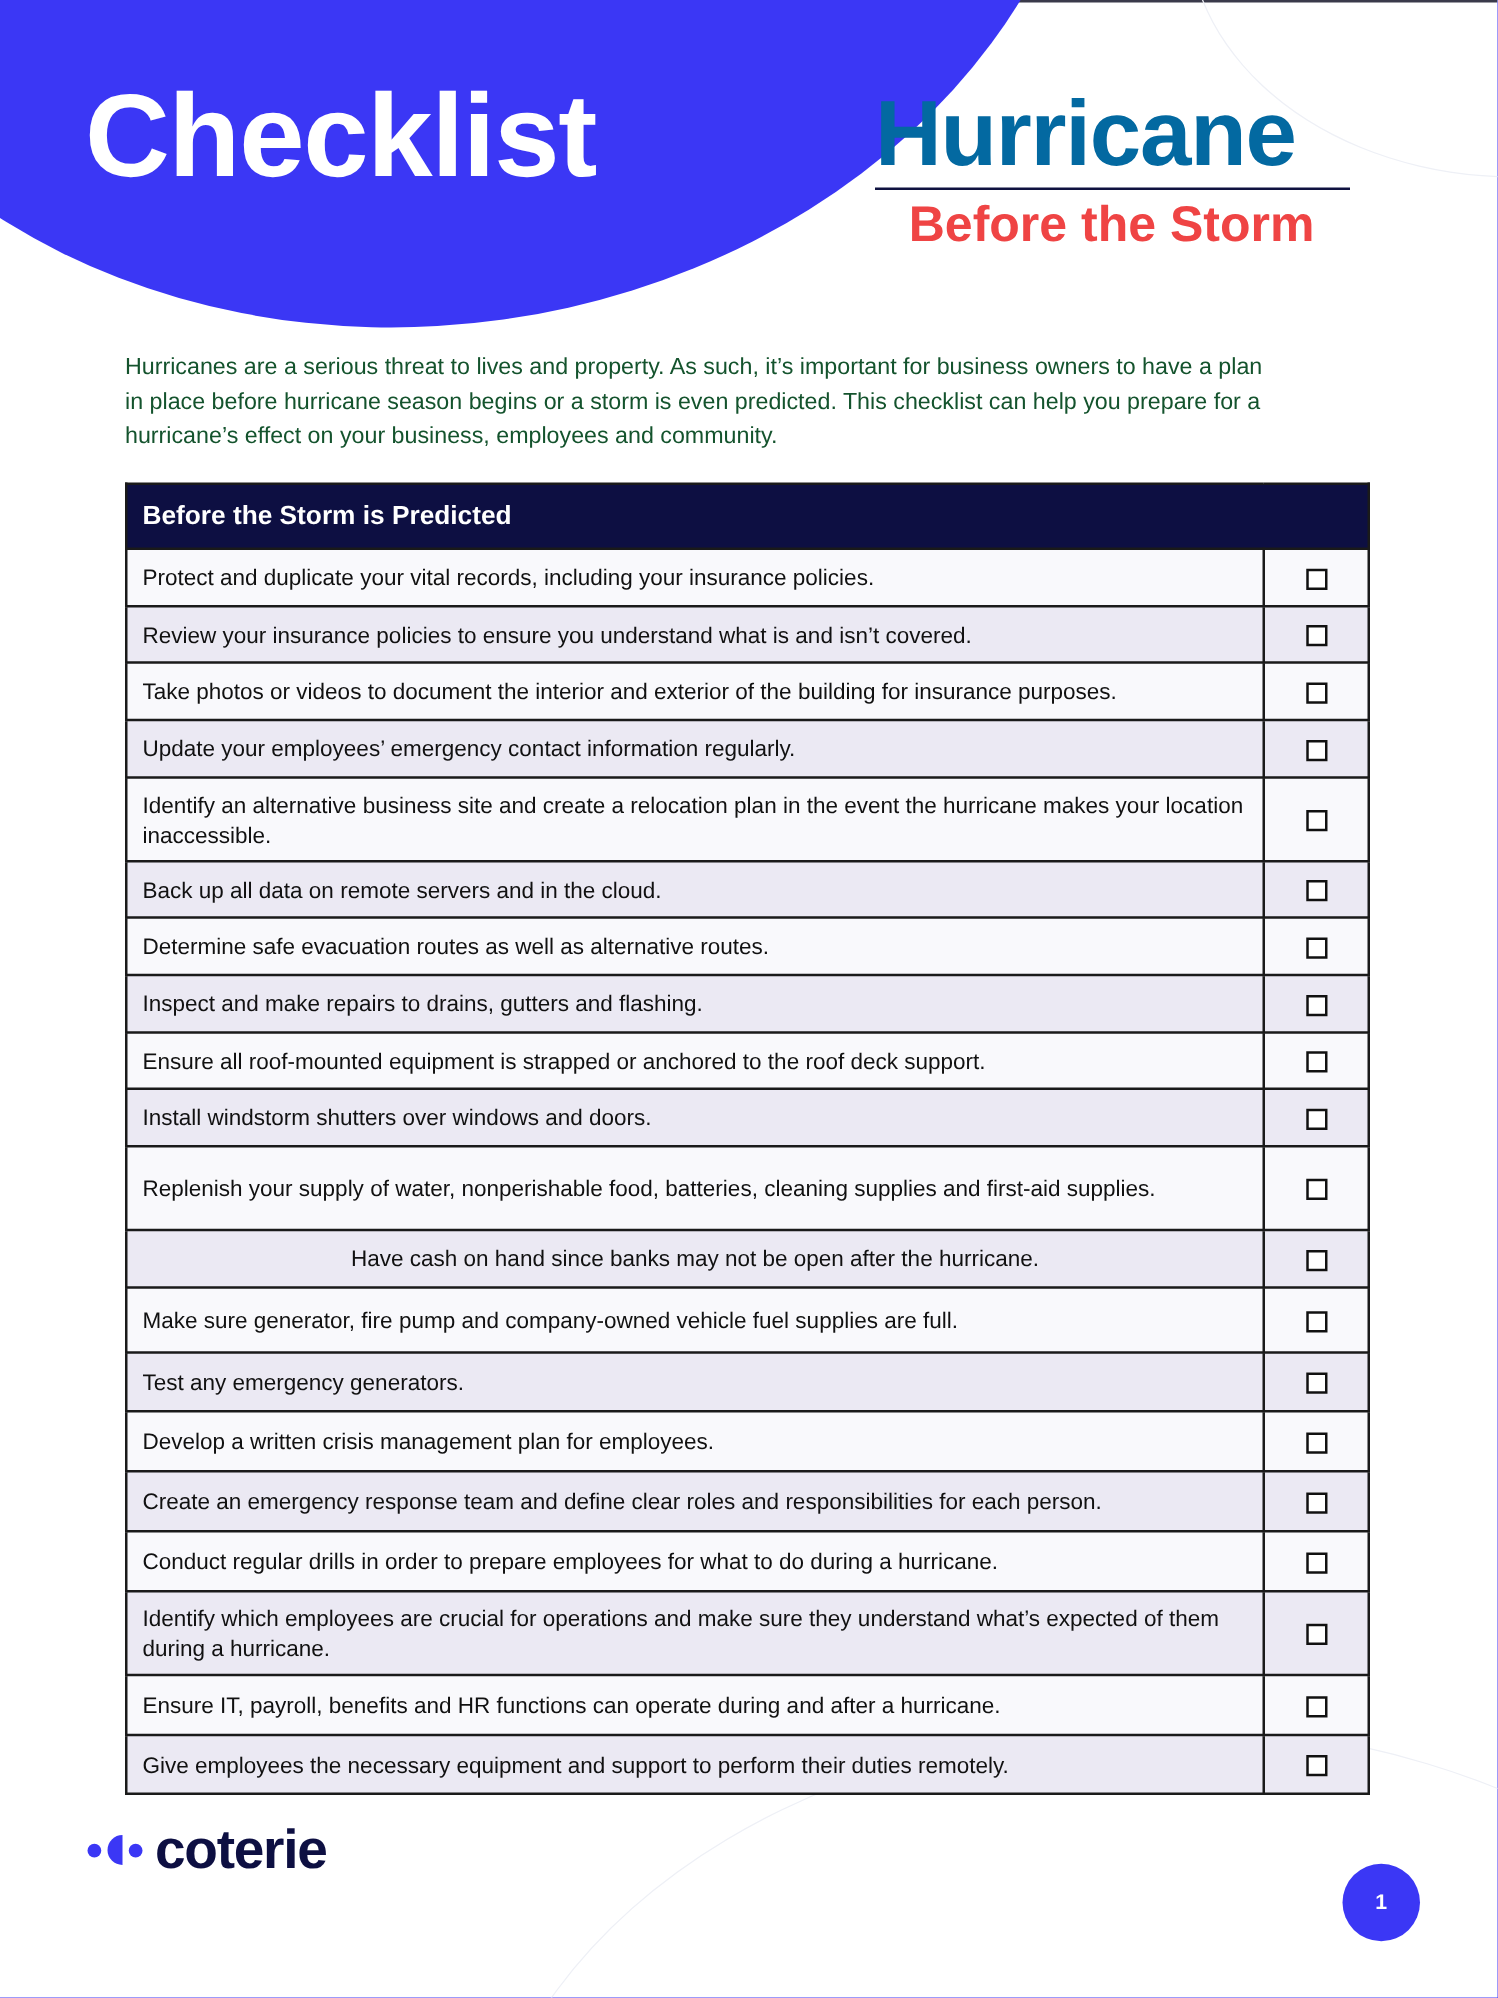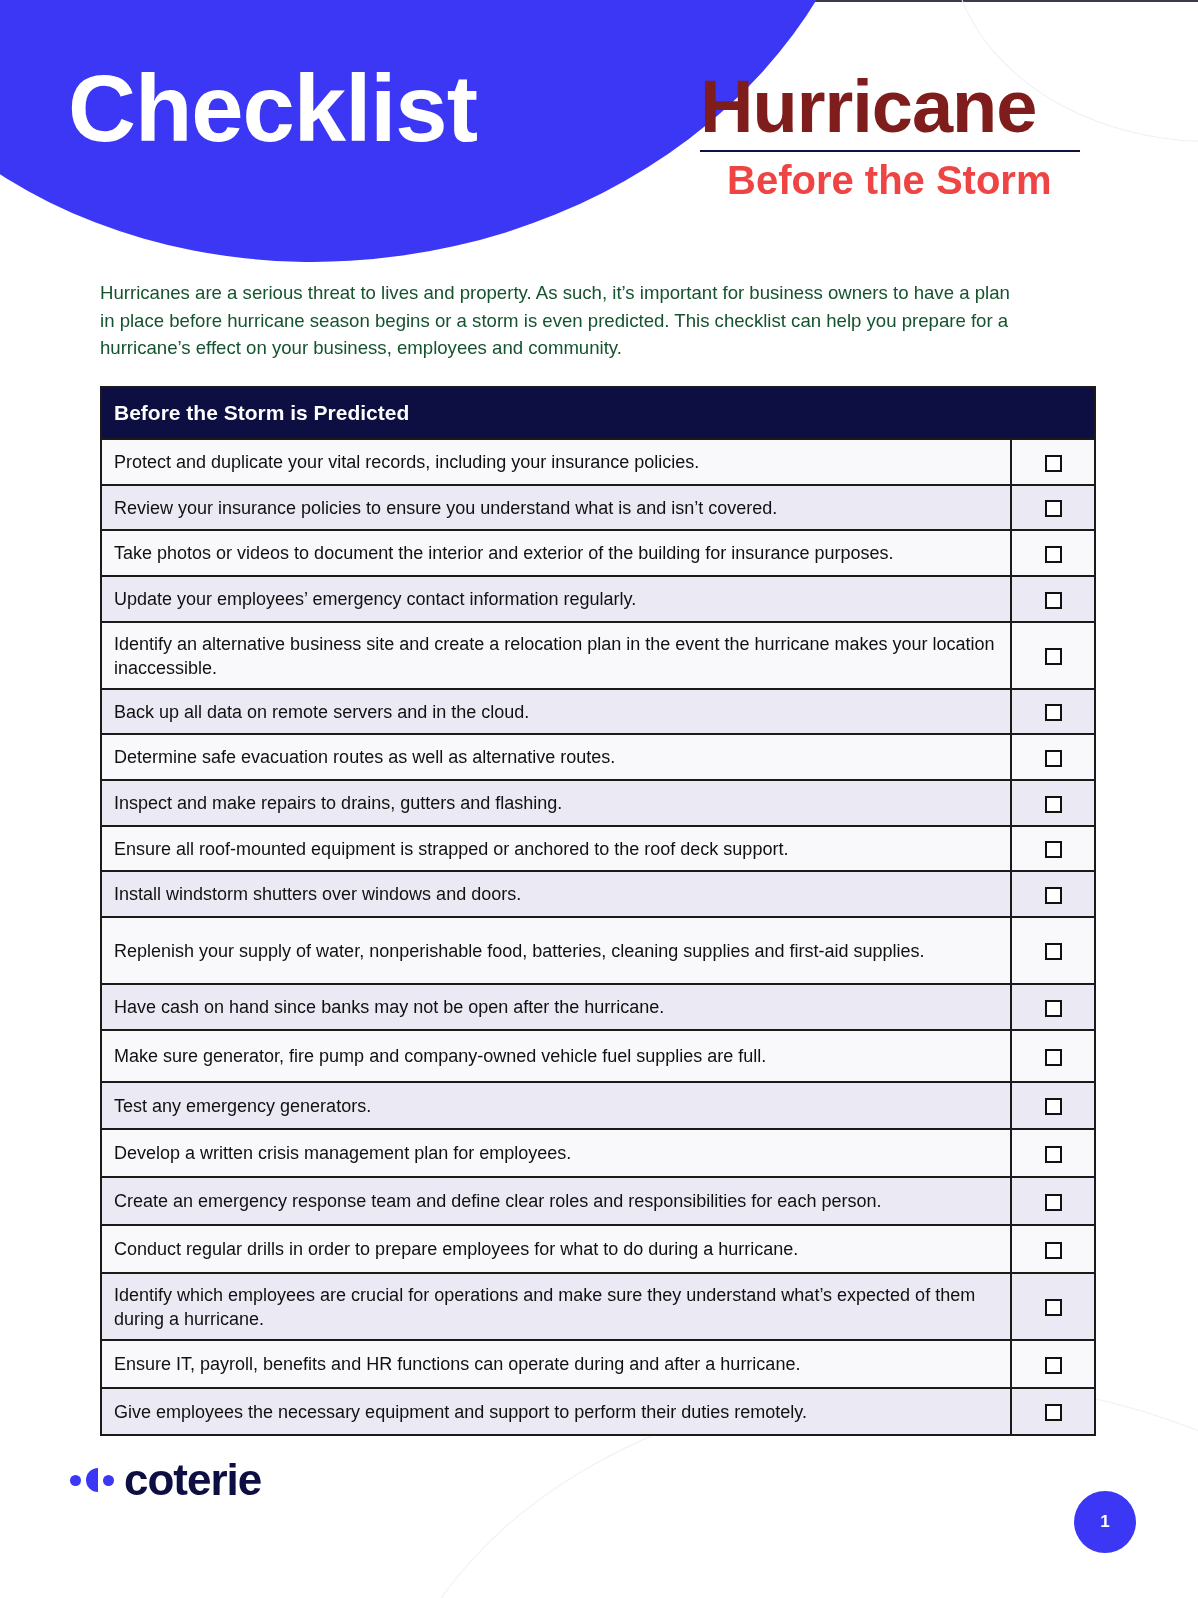--- a/index.html
+++ b/index.html
@@ -13,21 +13,21 @@
     position: absolute; left: -200px; top: -640px; width: 1080px; height: 900px;
     background: #3b37f5; border-radius: 50%;
     transform: rotate(-8deg);
   }
   .title-checklist {
     position: absolute; left: 68px; top: 62px; font-size: 94px; font-weight: 700;
     color: #ffffff; letter-spacing: -1px; line-height: 1;
   }
   .title-hurricane {
     position: absolute; left: 700px; top: 70px; width: 380px; font-size: 74px; font-weight: 700;
-    color: #7f1d1d; line-height: 1; letter-spacing: -1px;
+    color: #0369a1; line-height: 1; letter-spacing: -1px;
   }
   .title-rule { position: absolute; left: 700px; top: 150px; width: 380px; height: 2px; background: #0f1240; }
   .title-sub {
     position: absolute; left: 727px; top: 158px; font-size: 40px; font-weight: 700;
     color: #ef4444; line-height: 1.1;
   }
   .intro {
     position: absolute; left: 100px; top: 279px; width: 920px; font-size: 18.6px;
     line-height: 27.5px; color: #14532d;
   }
@@ -118,21 +118,21 @@
         <td class="box"><span class="cb"></span></td>
       </tr>
       <tr class="even" style="height: 46px;">
         <td class="text">Install windstorm shutters over windows and doors.</td>
         <td class="box"><span class="cb"></span></td>
       </tr>
       <tr class="odd" style="height: 67px;">
         <td class="text">Replenish your supply of water, nonperishable food, batteries, cleaning supplies and first-aid supplies.</td>
         <td class="box"><span class="cb"></span></td>
       </tr>
-      <tr class="even" style="height: 46px;">
+      <tr class="even" style="height: 46px; text-align: center;">
         <td class="text">Have cash on hand since banks may not be open after the hurricane.</td>
         <td class="box"><span class="cb"></span></td>
       </tr>
       <tr class="odd" style="height: 52px;">
         <td class="text">Make sure generator, fire pump and company-owned vehicle fuel supplies are full.</td>
         <td class="box"><span class="cb"></span></td>
       </tr>
       <tr class="even" style="height: 47px;">
         <td class="text">Test any emergency generators.</td>
         <td class="box"><span class="cb"></span></td>

